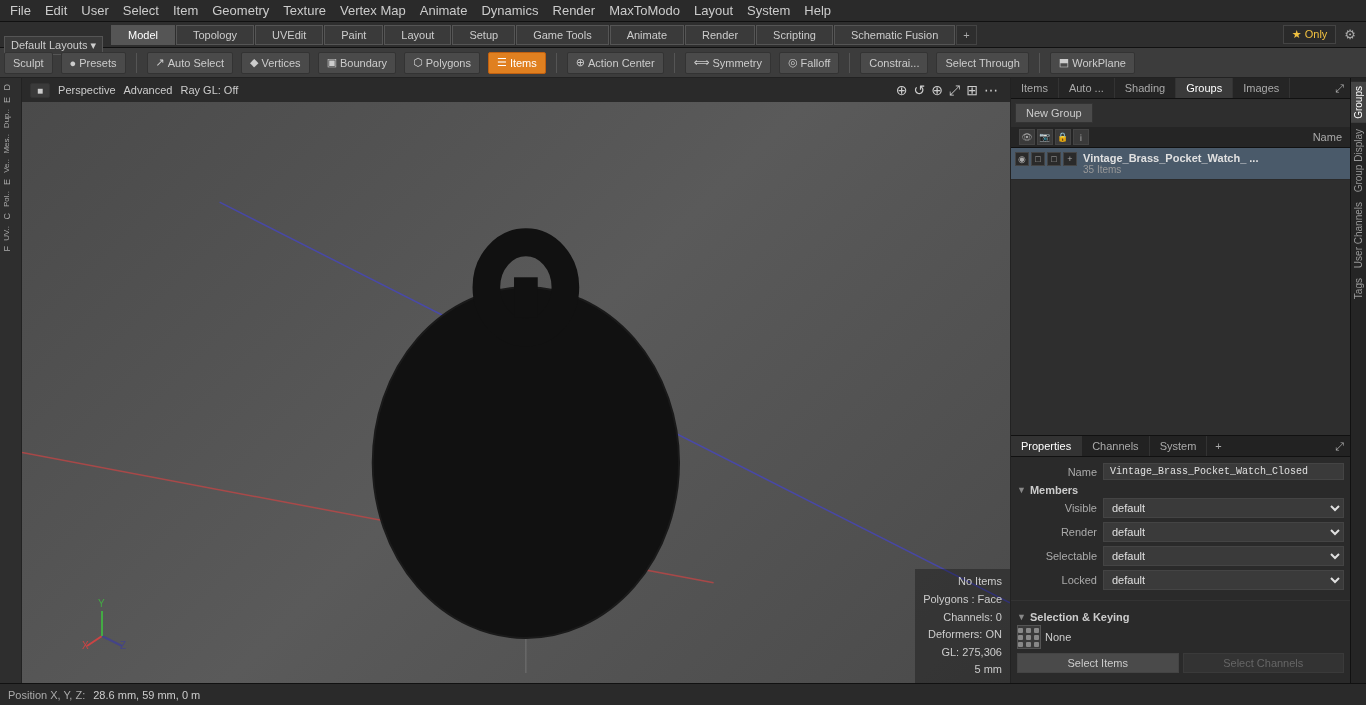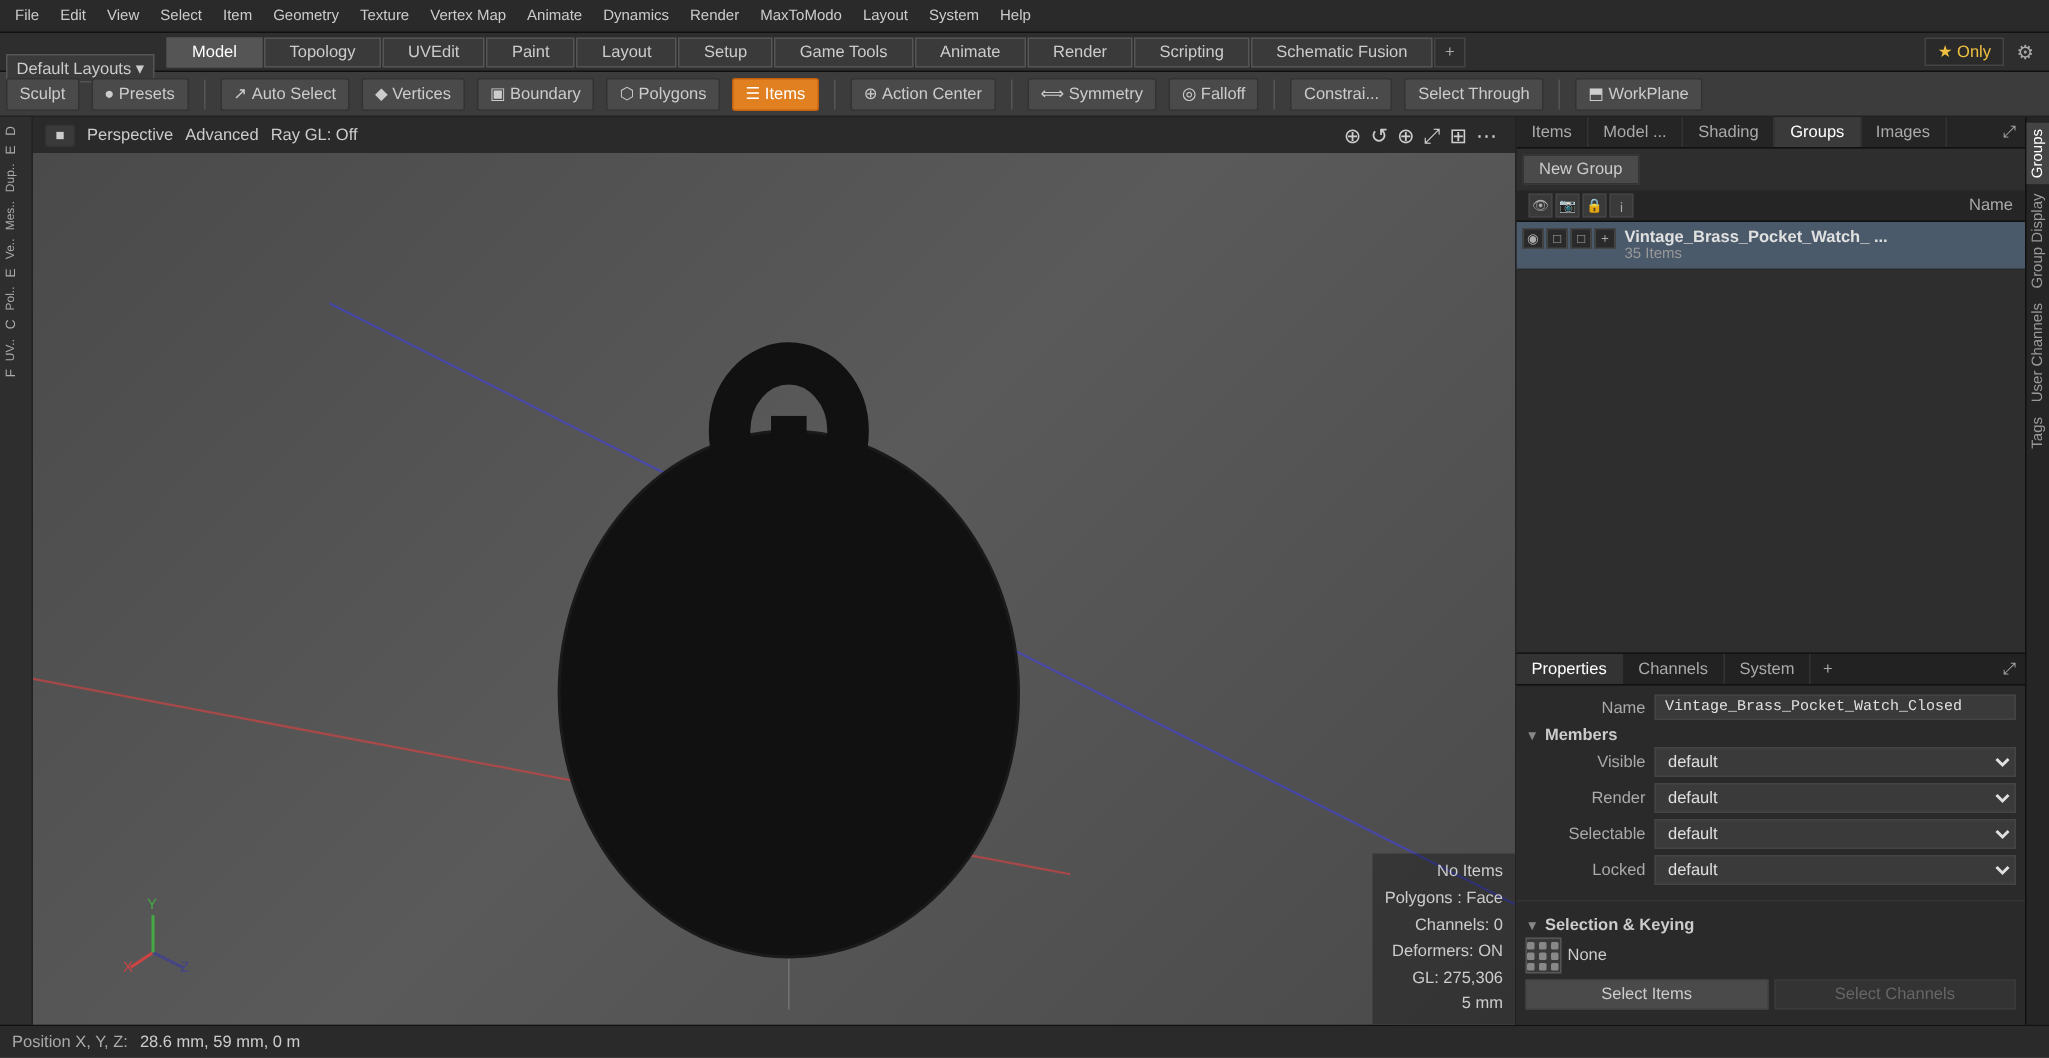--- a/index.html
+++ b/index.html
@@ -1,20 +1,20 @@
 <!DOCTYPE html>
 <html><head>
   <meta charset="utf-8">
   <style>
     * { box-sizing: border-box; margin: 0; padding: 0; }
     body { background: #3a3a3a; color: #ccc; font-family: Arial, sans-serif; font-size: 11px; width: 1366px; height: 705px; overflow: hidden; }
 
     
     #menu-bar { display: flex; align-items: center; background: #2a2a2a; height: 22px; padding: 0 4px; gap: 2px; border-bottom: 1px solid #111; }
-    .menu-item { color: #ccc; padding: 2px 6px; cursor: pointer; font-size: 10px; }
+    .menu-item { color: #ccc; padding: 2px 6px; cursor: pointer; font-size: 13px; }
 
     
     #layout-bar { display: flex; align-items: center; background: #2e2e2e; height: 26px; border-bottom: 1px solid #111; padding: 0 4px; gap: 2px; }
     .layout-dropdown { background: #3a3a3a; color: #ccc; border: 1px solid #555; padding: 2px 6px; font-size: 11px; cursor: pointer; margin-top: 22px; }
     .layout-tabs { display: flex; gap: 1px; margin-left: 6px; }
     .layout-tab { background: #3a3a3a; color: #ccc; padding: 3px 16px; font-size: 11px; cursor: pointer; border: 1px solid #555; }
     .layout-tab.active { background: #555; color: #fff; }
     .layout-tab-add { background: none; color: #aaa; border: 1px solid #444; padding: 3px 6px; cursor: pointer; font-size: 11px; }
     .star-only { margin-left: auto; color: #f0c040; font-size: 11px; padding: 2px 8px; background: #2a2a2a; border: 1px solid #444; cursor: pointer; }
     .settings-icon { color: #aaa; padding: 2px 6px; cursor: pointer; font-size: 13px; }
@@ -110,21 +110,21 @@
 
     
     #viewport-svg { position: absolute; top: 0; left: 0; width: 100%; height: 100%; }
   </style>
 </head>
 <body>
 
 <div id="menu-bar">
   <div class="menu-item">File</div>
   <div class="menu-item">Edit</div>
-  <div class="menu-item">View</div>
+  <div class="menu-item">User</div>
   <div class="menu-item">Select</div>
   <div class="menu-item">Item</div>
   <div class="menu-item">Geometry</div>
   <div class="menu-item">Texture</div>
   <div class="menu-item">Vertex Map</div>
   <div class="menu-item">Animate</div>
   <div class="menu-item">Dynamics</div>
   <div class="menu-item">Render</div>
   <div class="menu-item">MaxToModo</div>
   <div class="menu-item">Layout</div>
@@ -269,21 +269,21 @@
         <div>GL: 275,306</div>
         <div>5 mm</div>
       </div>
     </div>
   </div>
 
   <div id="right-panel">
 
     <div id="right-top-tabs">
       <div class="rt-tab">Items</div>
-      <div class="rt-tab">Model ...</div>
+      <div class="rt-tab">Auto ...</div>
       <div class="rt-tab">Shading</div>
       <div class="rt-tab active">Groups</div>
       <div class="rt-tab">Images</div>
       <div class="rt-expand">⤢</div>
     </div>
 
     <div id="groups-area">
       <button id="new-group-btn">New Group</button>
 
       <div id="groups-list-header">

